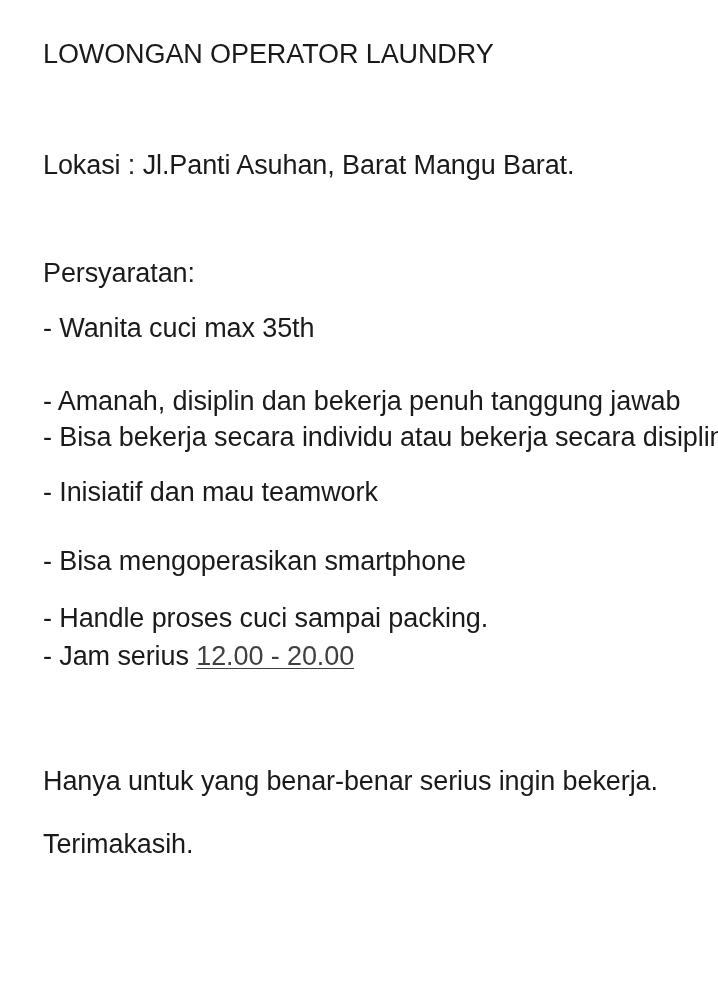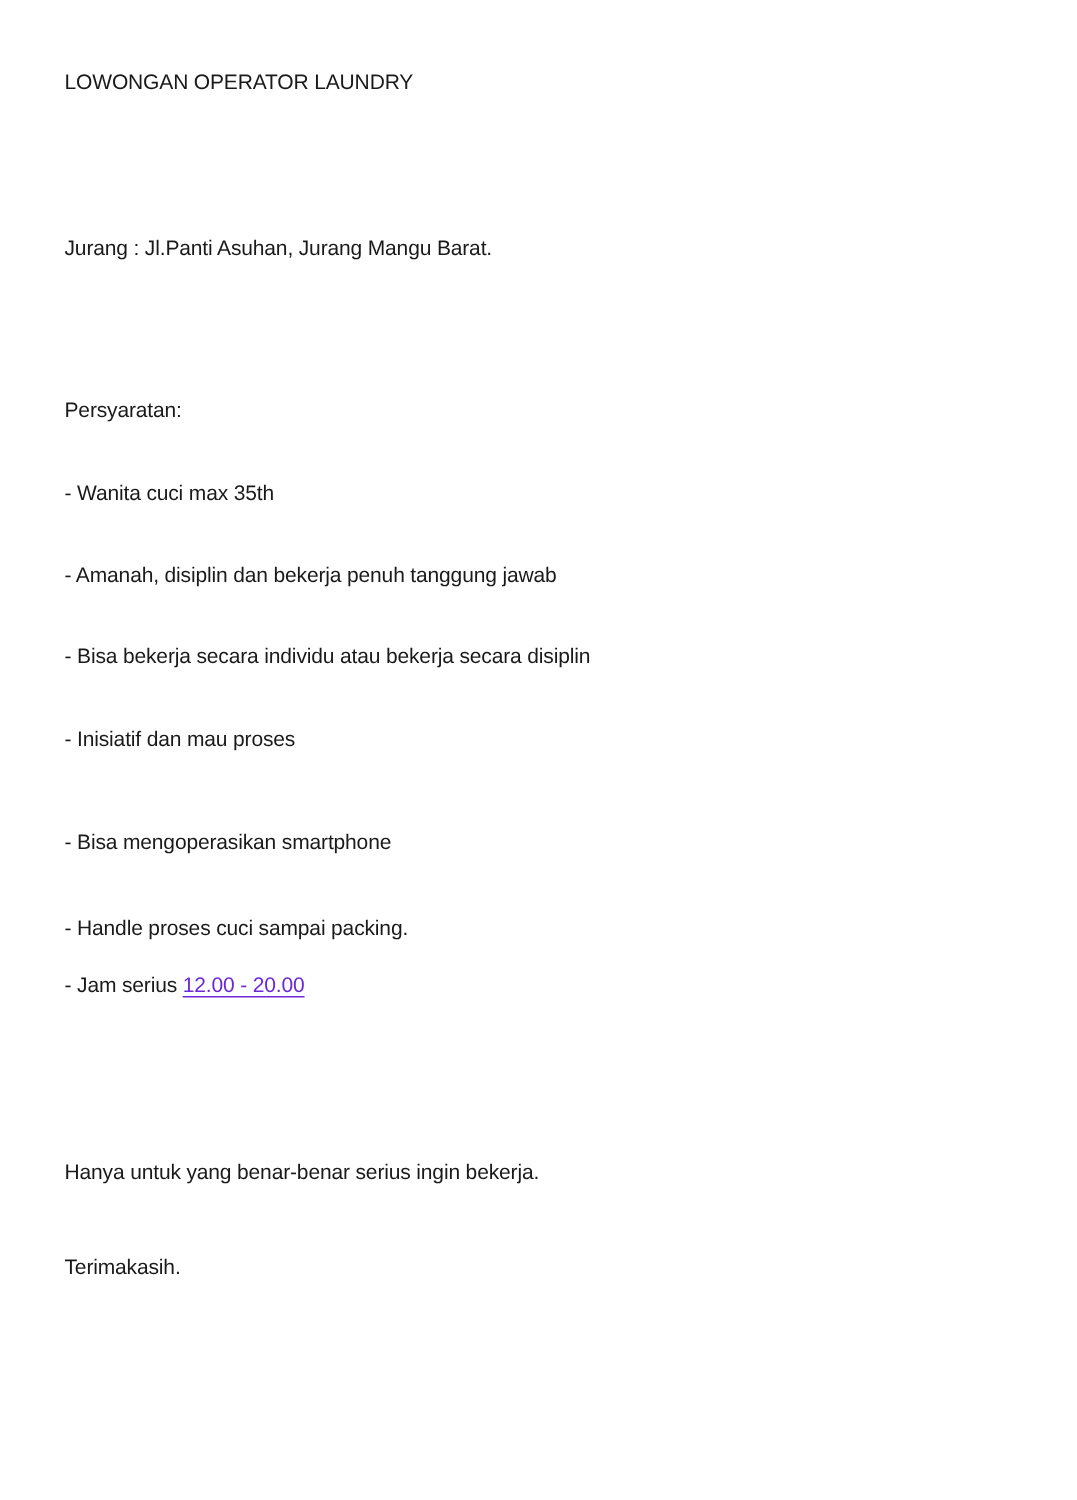--- a/index.html
+++ b/index.html
@@ -1,29 +1,29 @@
 <!DOCTYPE html>
 <html><head>
   <meta charset="utf-8">
   <style>
     html, body { margin: 0; padding: 0; background: #ffffff; }
     body { width: 718px; height: 1000px; overflow: hidden; position: relative;
            font-family: "Liberation Sans", "DejaVu Sans", sans-serif; color: #1a1a1a; }
-    .line { position: absolute; left: 43px; font-size: 14px; line-height: 26px; white-space: nowrap; letter-spacing: -0.1px; text-align: center; }
-    .link { color: #6d28d9; text-decoration: underline; text-decoration-thickness: 1px; text-underline-offset: 3px; cursor: pointer; }
+    .line { position: absolute; left: 43px; font-size: 27px; line-height: 26px; white-space: nowrap; letter-spacing: -0.1px; text-align: center; }
+    .link { color: #404040; text-decoration: underline; text-decoration-thickness: 1px; text-underline-offset: 3px; cursor: pointer; }
   </style>
 </head>
 <body>
 
 <div>
   <div class="line" style="top:41px">LOWONGAN OPERATOR LAUNDRY</div>
-  <div class="line" style="top:152px">Jurang : Jl.Panti Asuhan, Jurang Mangu Barat.</div>
+  <div class="line" style="top:152px">Lokasi : Jl.Panti Asuhan, Barat Mangu Barat.</div>
   <div class="line" style="top:260px">Persyaratan:</div>
   <div class="line" style="top:315px">- Wanita cuci max 35th</div>
-  <div class="line" style="top:370px">- Amanah, disiplin dan bekerja penuh tanggung jawab</div>
+  <div class="line" style="top:388px">- Amanah, disiplin dan bekerja penuh tanggung jawab</div>
   <div class="line" style="top:424px">- Bisa bekerja secara individu atau bekerja secara disiplin</div>
-  <div class="line" style="top:479px">- Inisiatif dan mau proses</div>
+  <div class="line" style="top:479px">- Inisiatif dan mau teamwork</div>
   <div class="line" style="top:548px">- Bisa mengoperasikan smartphone</div>
   <div class="line" style="top:605px">- Handle proses cuci sampai packing.</div>
   <div class="line" style="top:643px"><span style="white-space:pre">- Jam serius </span><span class="link">12.00 - 20.00</span></div>
   <div class="line" style="top:768px">Hanya untuk yang benar-benar serius ingin bekerja.</div>
   <div class="line" style="top:831px">Terimakasih.</div>
 </div>
 
 </body></html>

